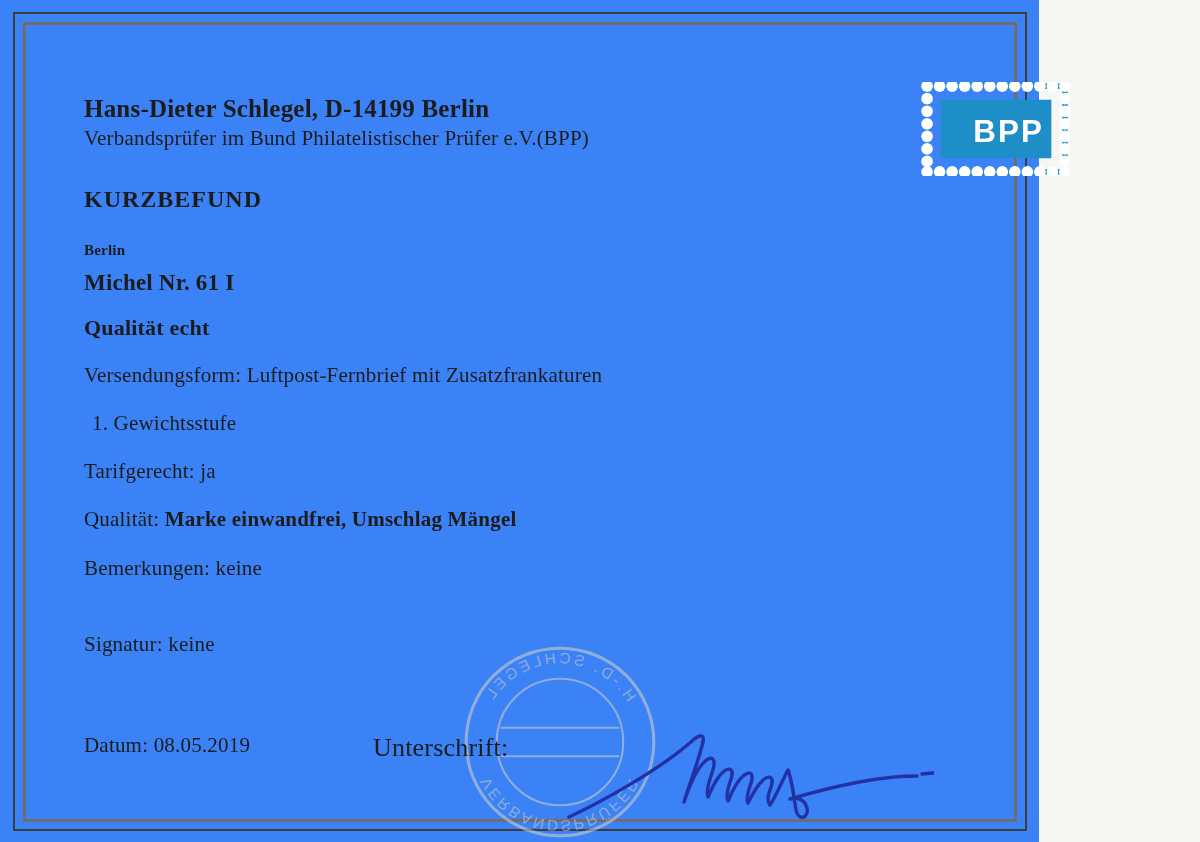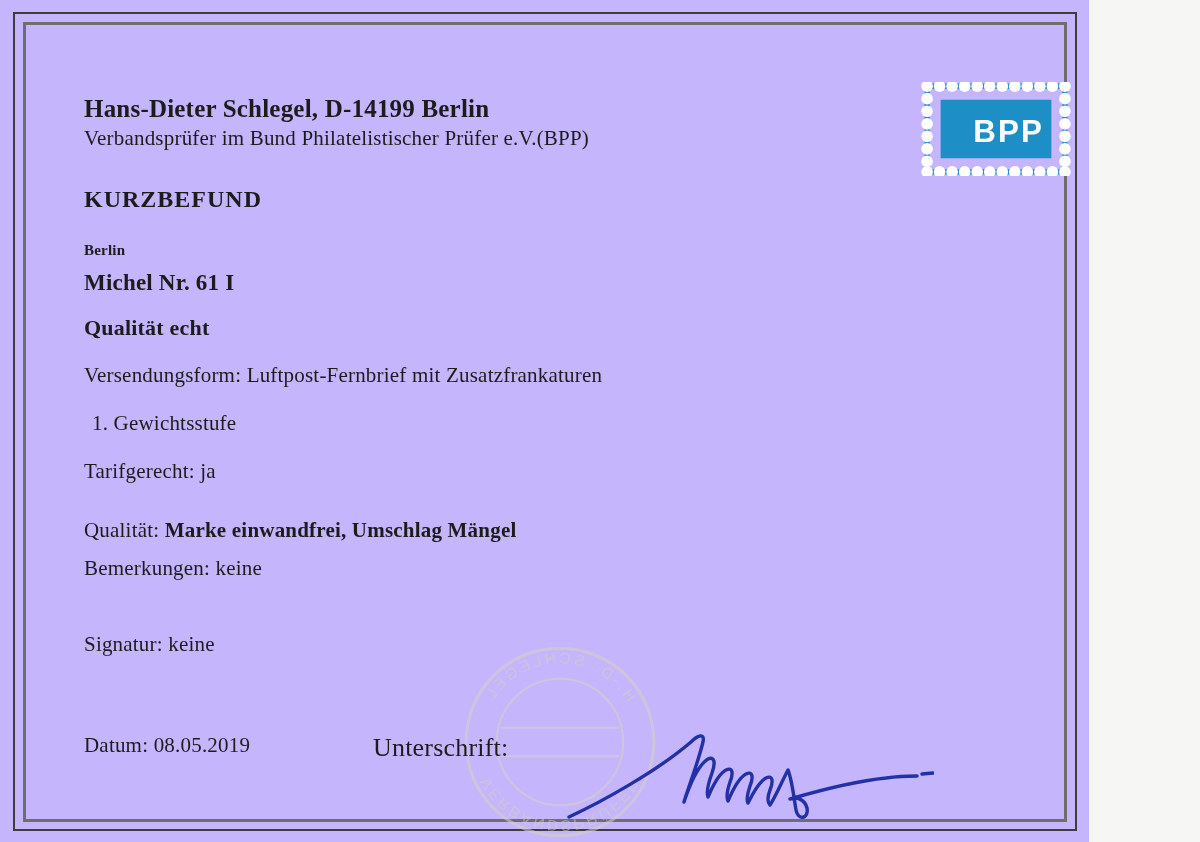--- a/index.html
+++ b/index.html
@@ -5,22 +5,23 @@
   html,body{margin:0;padding:0;}
   body{
     width:1200px;height:842px;
     background:#f6f6f4;
     font-family:"Liberation Serif", serif;
     color:#1c1c1c;
     position:relative;
     overflow:hidden;
   }
   .paper{
-    position:absolute;left:0;top:0;width:1089px;height:842px;
-    background:#c4b5fd;
+    position:absolute;left:0;top:0;width:1004px;height:842px;
+    background:#3b82f6;
+    padding-left:35px;
   }
   .frame-outer{
     position:absolute;left:13px;top:12px;right:12px;bottom:11px;
     border:2px solid #3d3d3d;
   }
   .frame-inner{
     position:absolute;left:23px;top:22px;right:22px;bottom:20px;
     border:3px solid #6e6e6e;
   }
   .abs{position:absolute;}
@@ -30,21 +31,21 @@
   .name-line{left:84px;top:95px;font-size:25px;}
   .role-line{left:84px;top:126px;font-size:21px;}
   .title-line{left:84px;top:186px;font-size:24px;letter-spacing:1px;}
   .region-line{left:84px;top:242px;font-size:15px;}
   .catalog-line{left:84px;top:270px;font-size:23px;}
   .imagenote-line{left:876px;top:242px;font-size:23px;}
   .verdict-line{left:84px;top:315px;font-size:22px;}
   .versand-line{left:84px;top:363px;font-size:21px;}
   .weight-line{left:84px;top:411px;font-size:21px;margin-left:8px;}
   .tariff-line{left:84px;top:459px;font-size:21px;}
-  .quality-line{left:84px;top:518px;font-size:21px;}
+  .quality-line{left:84px;top:507px;font-size:21px;}
   .remarks-line{left:84px;top:556px;font-size:21px;}
   .signature-line{left:84px;top:604px;font-size:21px;margin-top:28px;}
   .date-line{left:84px;top:733px;font-size:21px;}
   .unterschrift-line{left:373px;top:733px;font-size:26px;}
 
   .logo-box{left:920px;top:82px;width:152px;height:94px;}
   .sig-box{left:556px;top:714px;width:378px;height:112px;}
   .watermark-box{left:458px;top:640px;width:204px;height:204px;opacity:0.55;}
 </style>
 </head>

